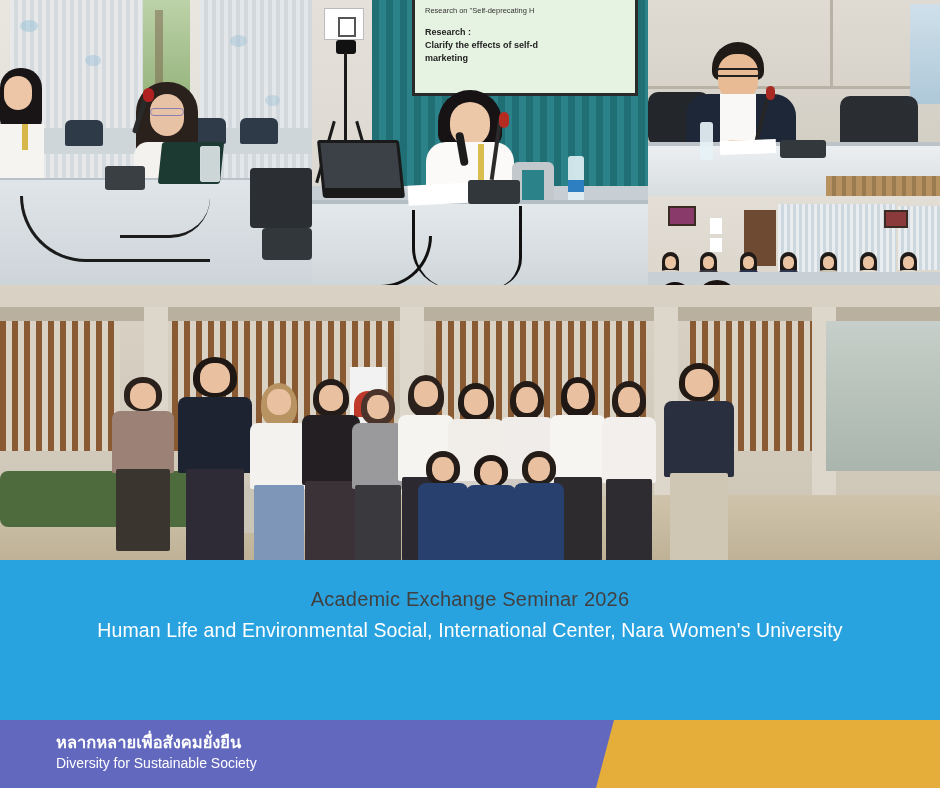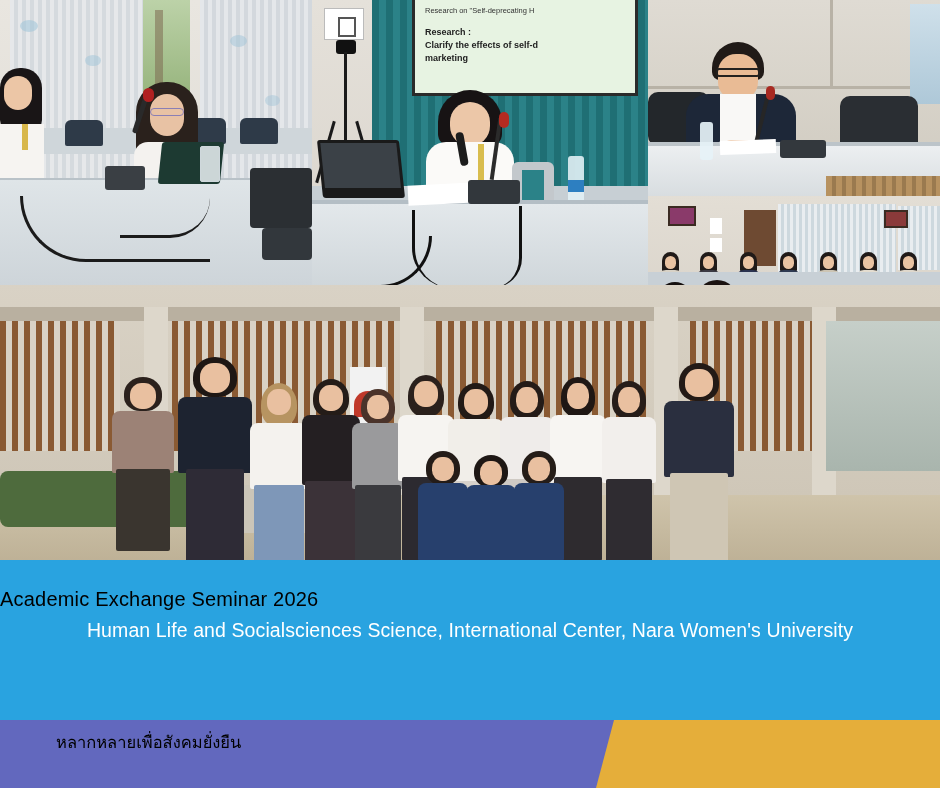--- a/index.html
+++ b/index.html
@@ -176,21 +176,21 @@
   #p5 .banner{ position:absolute; left:350px; top:82px; width:36px; height:62px; background:#f2f2f2;}
   #p5 .banner:after{ content:""; position:absolute; left:4px; top:24px; width:28px; height:26px; background:#c0392b; border-radius:14px 14px 0 0;}
   .person { position:absolute; }
   .person .hd{ position:absolute; left:50%; transform:translateX(-50%); top:0; border-radius:50% 50% 42% 42%;}
   .person .fc{ position:absolute; left:50%; transform:translateX(-50%); top:6px; background:#e9c0a0; border-radius:45%;}
   .person .bd{ position:absolute; left:0; border-radius:8px 8px 2px 2px;}
   .person .lg{ position:absolute; left:50%; transform:translateX(-50%); border-radius:2px;}
 
   
   .infoband { position:absolute; left:0; top:560px; width:940px; height:160px; background:#29a3e0; }
-  .ttl1 { color:#000000; font-size:20px; margin-top:28px; letter-spacing:.2px; }
+  .ttl1 { text-align:center; color:#404040; font-size:20px; margin-top:28px; letter-spacing:.2px; }
   .ttl2 { text-align:center; color:#fff; font-size:19.5px; margin-top:8px; letter-spacing:.1px; }
   .meta { position:absolute; left:0; top:96px; width:940px; height:64px; }
   .metaitem { position:absolute; display:flex; align-items:center; }
   .metaitem .lbl { color:#fff; font-family:"DejaVu Sans Mono", monospace; font-size:20px; letter-spacing:.5px; }
   #date-item { left:96px; top:0; }
   #venue-item { left:468px; top:4px; }
 
   .cal-icon { width:48px; height:48px; position:relative; margin-right:14px; }
   .cal-icon .body { position:absolute; left:2px; top:8px; width:44px; height:40px; border:3.5px solid #fff; border-radius:6px; }
   .cal-icon .top  { position:absolute; left:8px; top:2px; width:32px; height:8px; border:3px solid #fff; border-bottom:none; border-radius:3px 3px 0 0;}
@@ -203,21 +203,21 @@
   .pin-icon .tail{ position:absolute; left:8px; top:24px; width:18px; height:22px; background:#fff;
       clip-path:polygon(0 0,100% 0,50% 100%); }
   .pin-icon .dot { position:absolute; left:9px; top:9px; width:16px; height:16px; background:#1a73c8; border-radius:50%;}
   .pin-icon .base{ position:absolute; left:9px; top:44px; width:16px; height:7px; background:#f2c230; border-radius:50%;}
 
   
   .footer { position:absolute; left:0; top:720px; width:940px; height:68px; background:#6268be; overflow:hidden; }
   .footer .orange { position:absolute; right:0; top:0; width:360px; height:68px; background:#e5ae3a;
       clip-path:polygon(34px 0, 360px 0, 360px 68px, 16px 68px); }
   .brand { position:absolute; left:56px; top:12px; }
-  .brand .th { color:#000000; font-size:16.5px; font-weight:normal; line-height:21px; }
+  .brand .th { color:#ffffff; font-size:16.5px; font-weight:bold; line-height:21px; }
   .brand .en { color:#fff; font-size:14px; line-height:20px; }
   .contacts { position:absolute; left:616px; top:14px; width:320px; font-size:11px; color:#fff; }
   .crow { display:flex; align-items:center; height:21px; }
   .crow .ic { width:14px; height:14px; margin-right:6px; position:relative; flex:0 0 14px; }
   .fb-icon { background:#d9e6ef; border-radius:50%; }
   .fb-icon:after { content:"f"; position:absolute; left:5px; top:-1px; font-size:11px; font-weight:bold; color:#e5ae3a; font-family:"Liberation Serif", serif;}
   .mail-icon { border:1.4px solid #fff; }
   .mail-icon:before{ content:""; position:absolute; left:0; top:0; width:0; height:0;
       border-left:6.2px solid transparent; border-right:6.2px solid transparent; border-top:6px solid #fff;}
   .crow .c1 { width:168px; }
@@ -496,25 +496,26 @@
           <span class="fc" style="width:22px;height:24px;"></span>
           <span class="bd" style="top:32px;width:50px;height:78px;background:#27406d;"></span>
         </div>
       </div>
     </div>
 
   </div>
 
   <div class="infoband">
     <div class="ttl1">Academic Exchange Seminar 2026</div>
-    <div class="ttl2">Human Life and Socialsciences Science, International Center, Nara Women's University</div>
+    <div class="ttl2">Human Life and Environmental Social, International Center, Nara Women's University</div>
 
   </div>
 
   <div class="footer">
     <div class="orange"></div>
 
     <div class="brand">
       <div class="th">หลากหลายเพื่อสังคมยั่งยืน</div>
+      <div class="en">Diversity for Sustainable Society</div>
     </div>
 
   </div>
 </div>
 
 </body></html>

